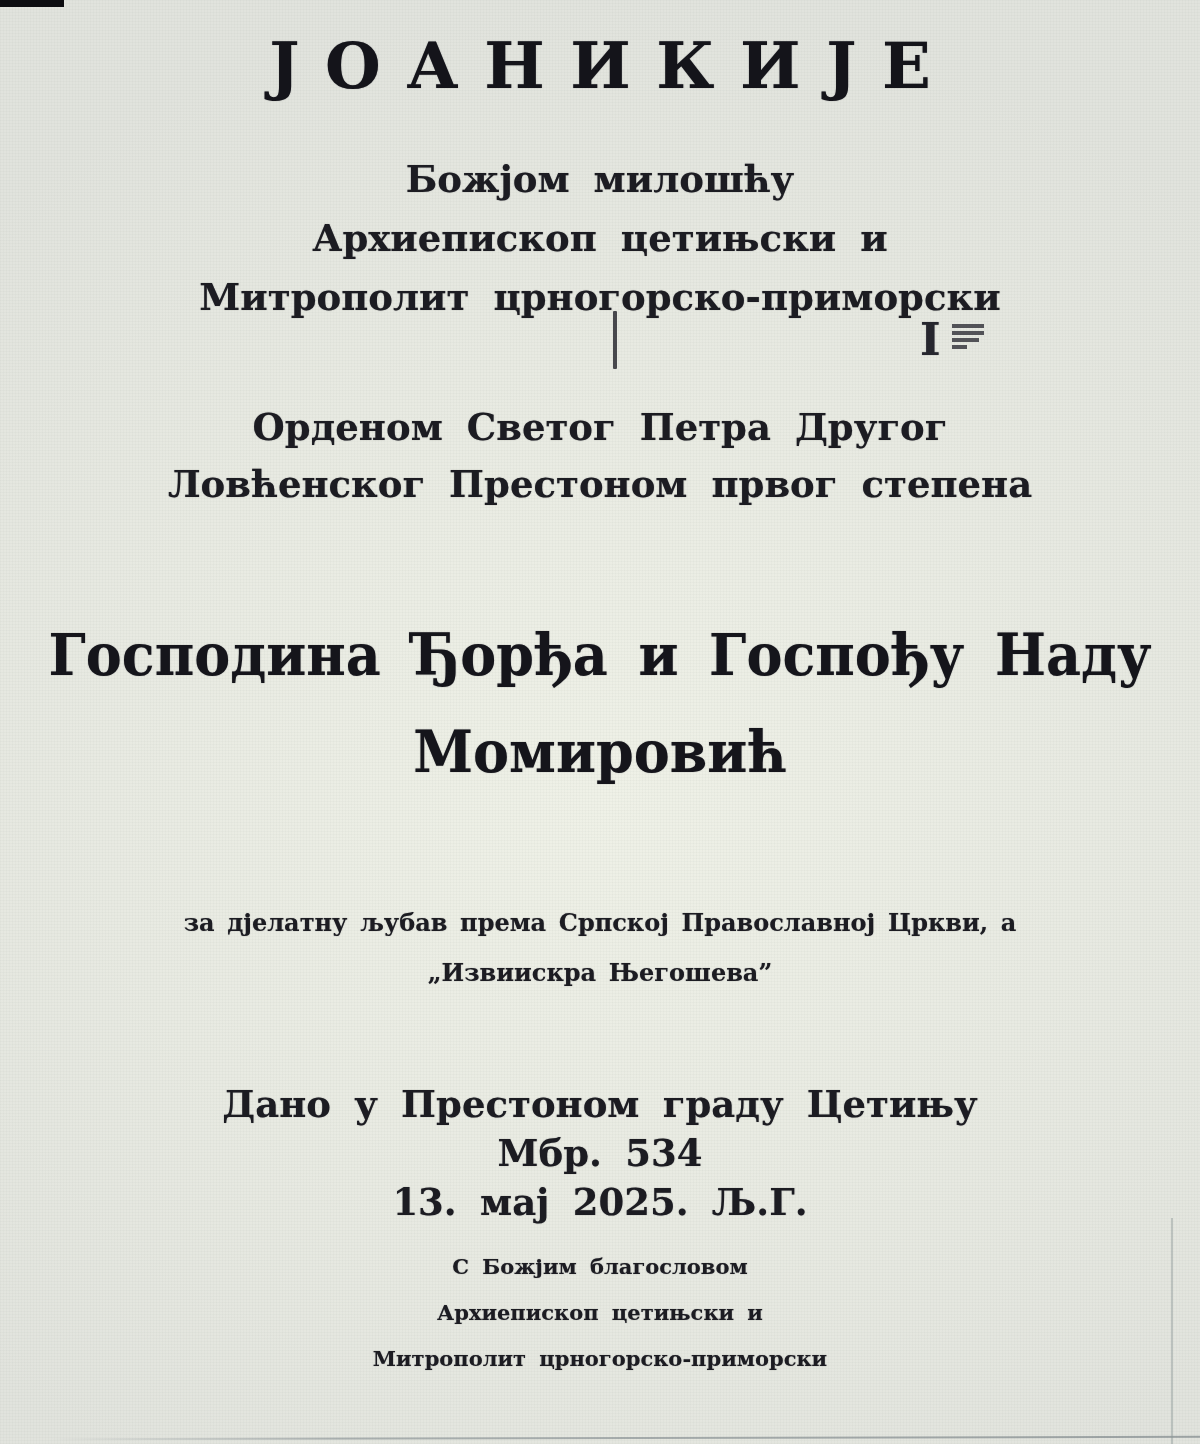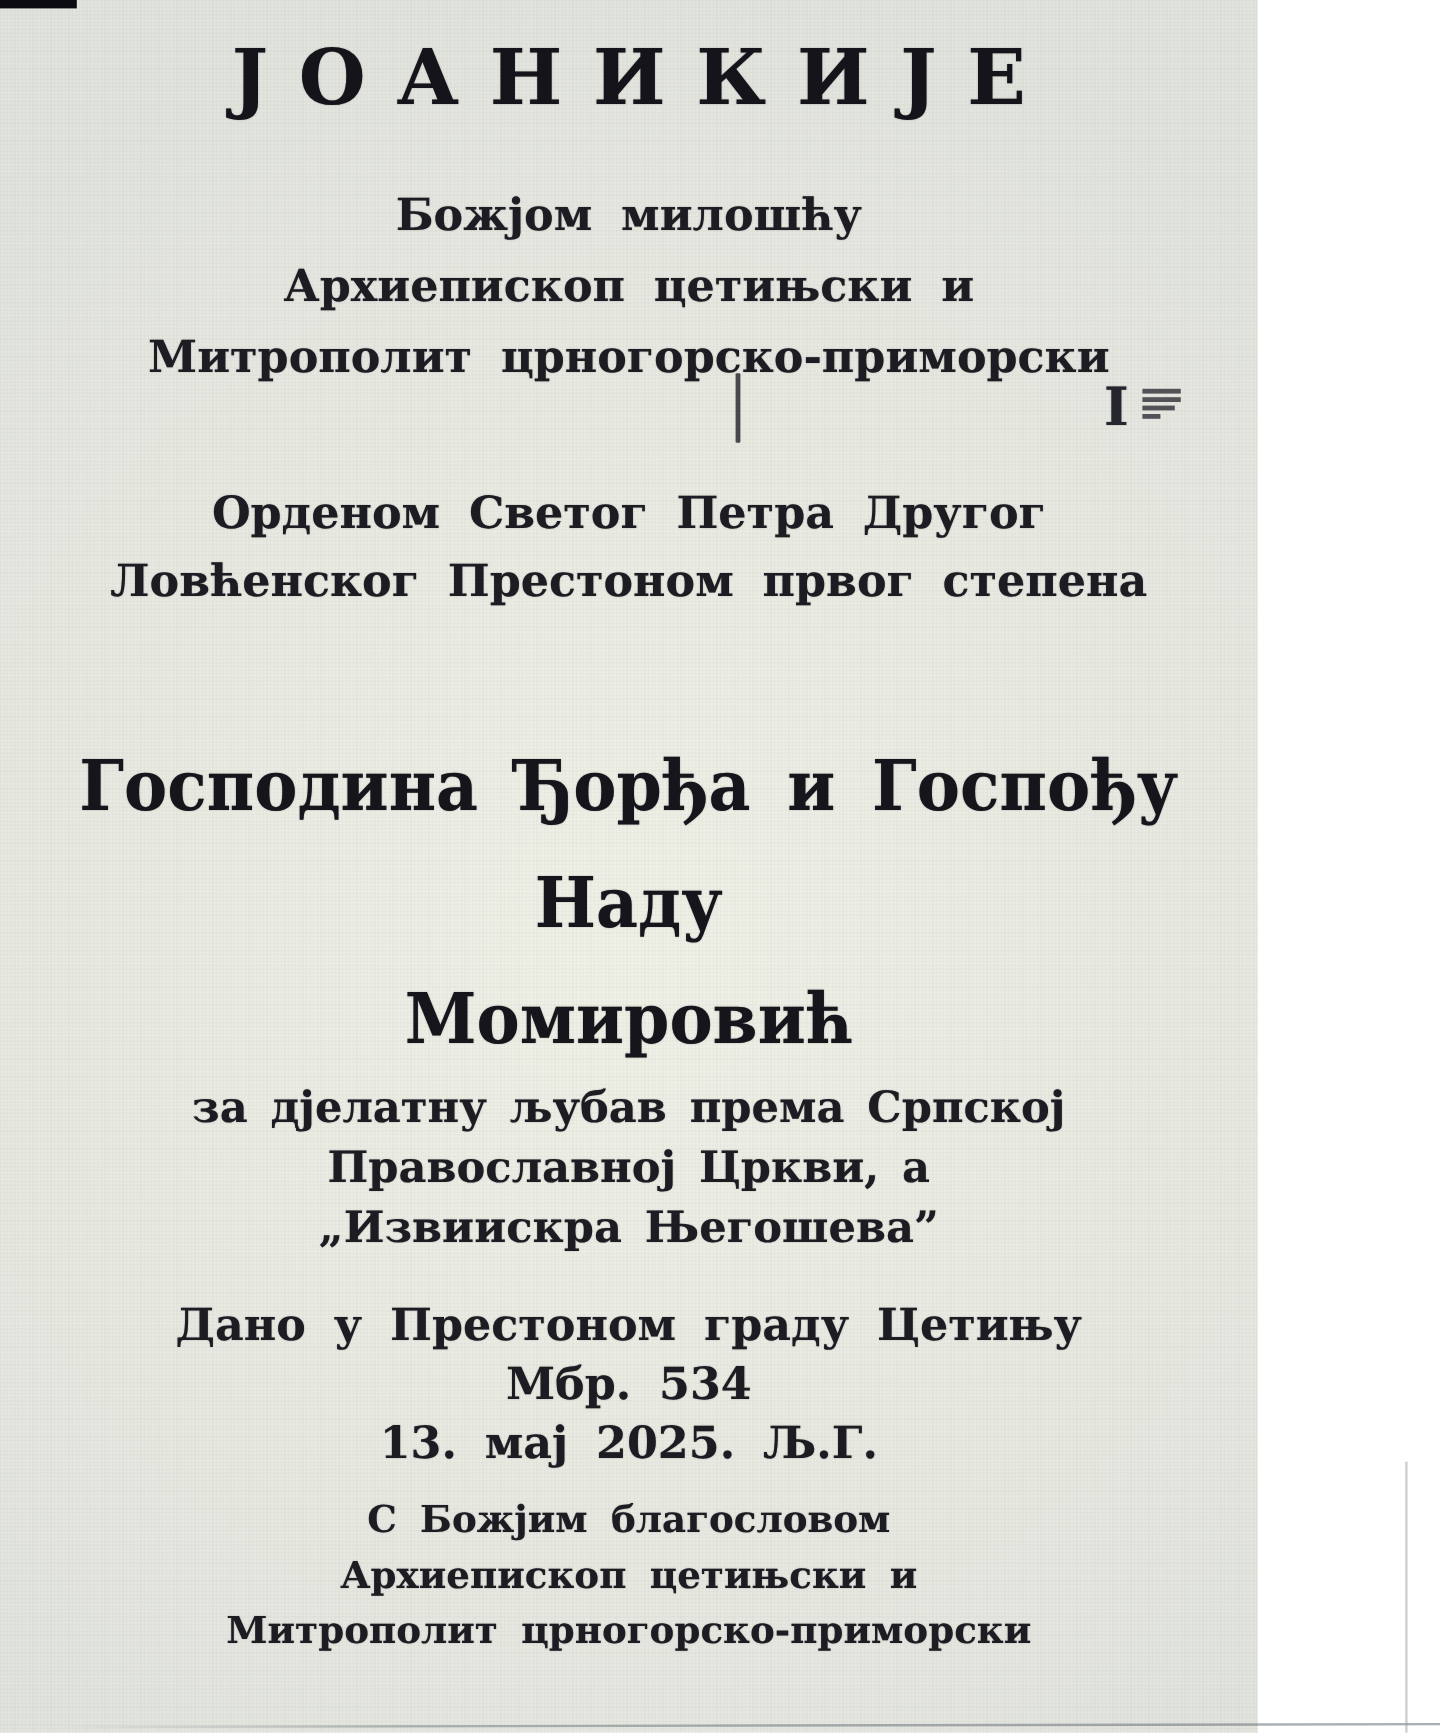--- a/index.html
+++ b/index.html
@@ -7,21 +7,21 @@
     padding: 0;
   }
   body {
     width: 1200px;
     height: 1444px;
     overflow: hidden;
     font-family: "DejaVu Serif", "Liberation Serif", serif;
   }
   .page {
     position: relative;
-    width: 1048px;
+    width: 1200px;
     height: 1444px;
     color: #1c1c22;
     background:
       repeating-linear-gradient(0deg, rgba(130,140,130,0.045) 0 1px, rgba(0,0,0,0) 1px 3px),
       repeating-linear-gradient(90deg, rgba(130,140,130,0.045) 0 1px, rgba(0,0,0,0) 1px 3px),
       radial-gradient(ellipse 75% 55% at 50% 55%, #eff1e7 0%, #e8eae2 55%, #e1e3dd 100%);
   }
   .block {
     position: absolute;
     left: 0;
@@ -58,34 +58,34 @@
     transform: scaleY(1.08);
     transform-origin: center top;
   }
   .origin {
     top: 794px;
     font-size: 36px;
     word-spacing: 0.25em;
   }
   .citation {
     top: 898px;
-    font-size: 36px;
+    font-size: 24px;
     line-height: 50px;
     word-spacing: 0.18em;
     padding: 0 46px;
   }
   .issuance {
     top: 1080px;
     font-size: 37px;
     line-height: 49px;
     word-spacing: 0.28em;
   }
   .closing {
     top: 1244px;
-    font-size: 31px;
+    font-size: 21px;
     line-height: 46px;
     word-spacing: 0.28em;
   }
   .scan-corner {
     position: absolute;
     top: 0;
     left: 0;
     width: 64px;
     height: 7px;
     background: #0c0c10;

